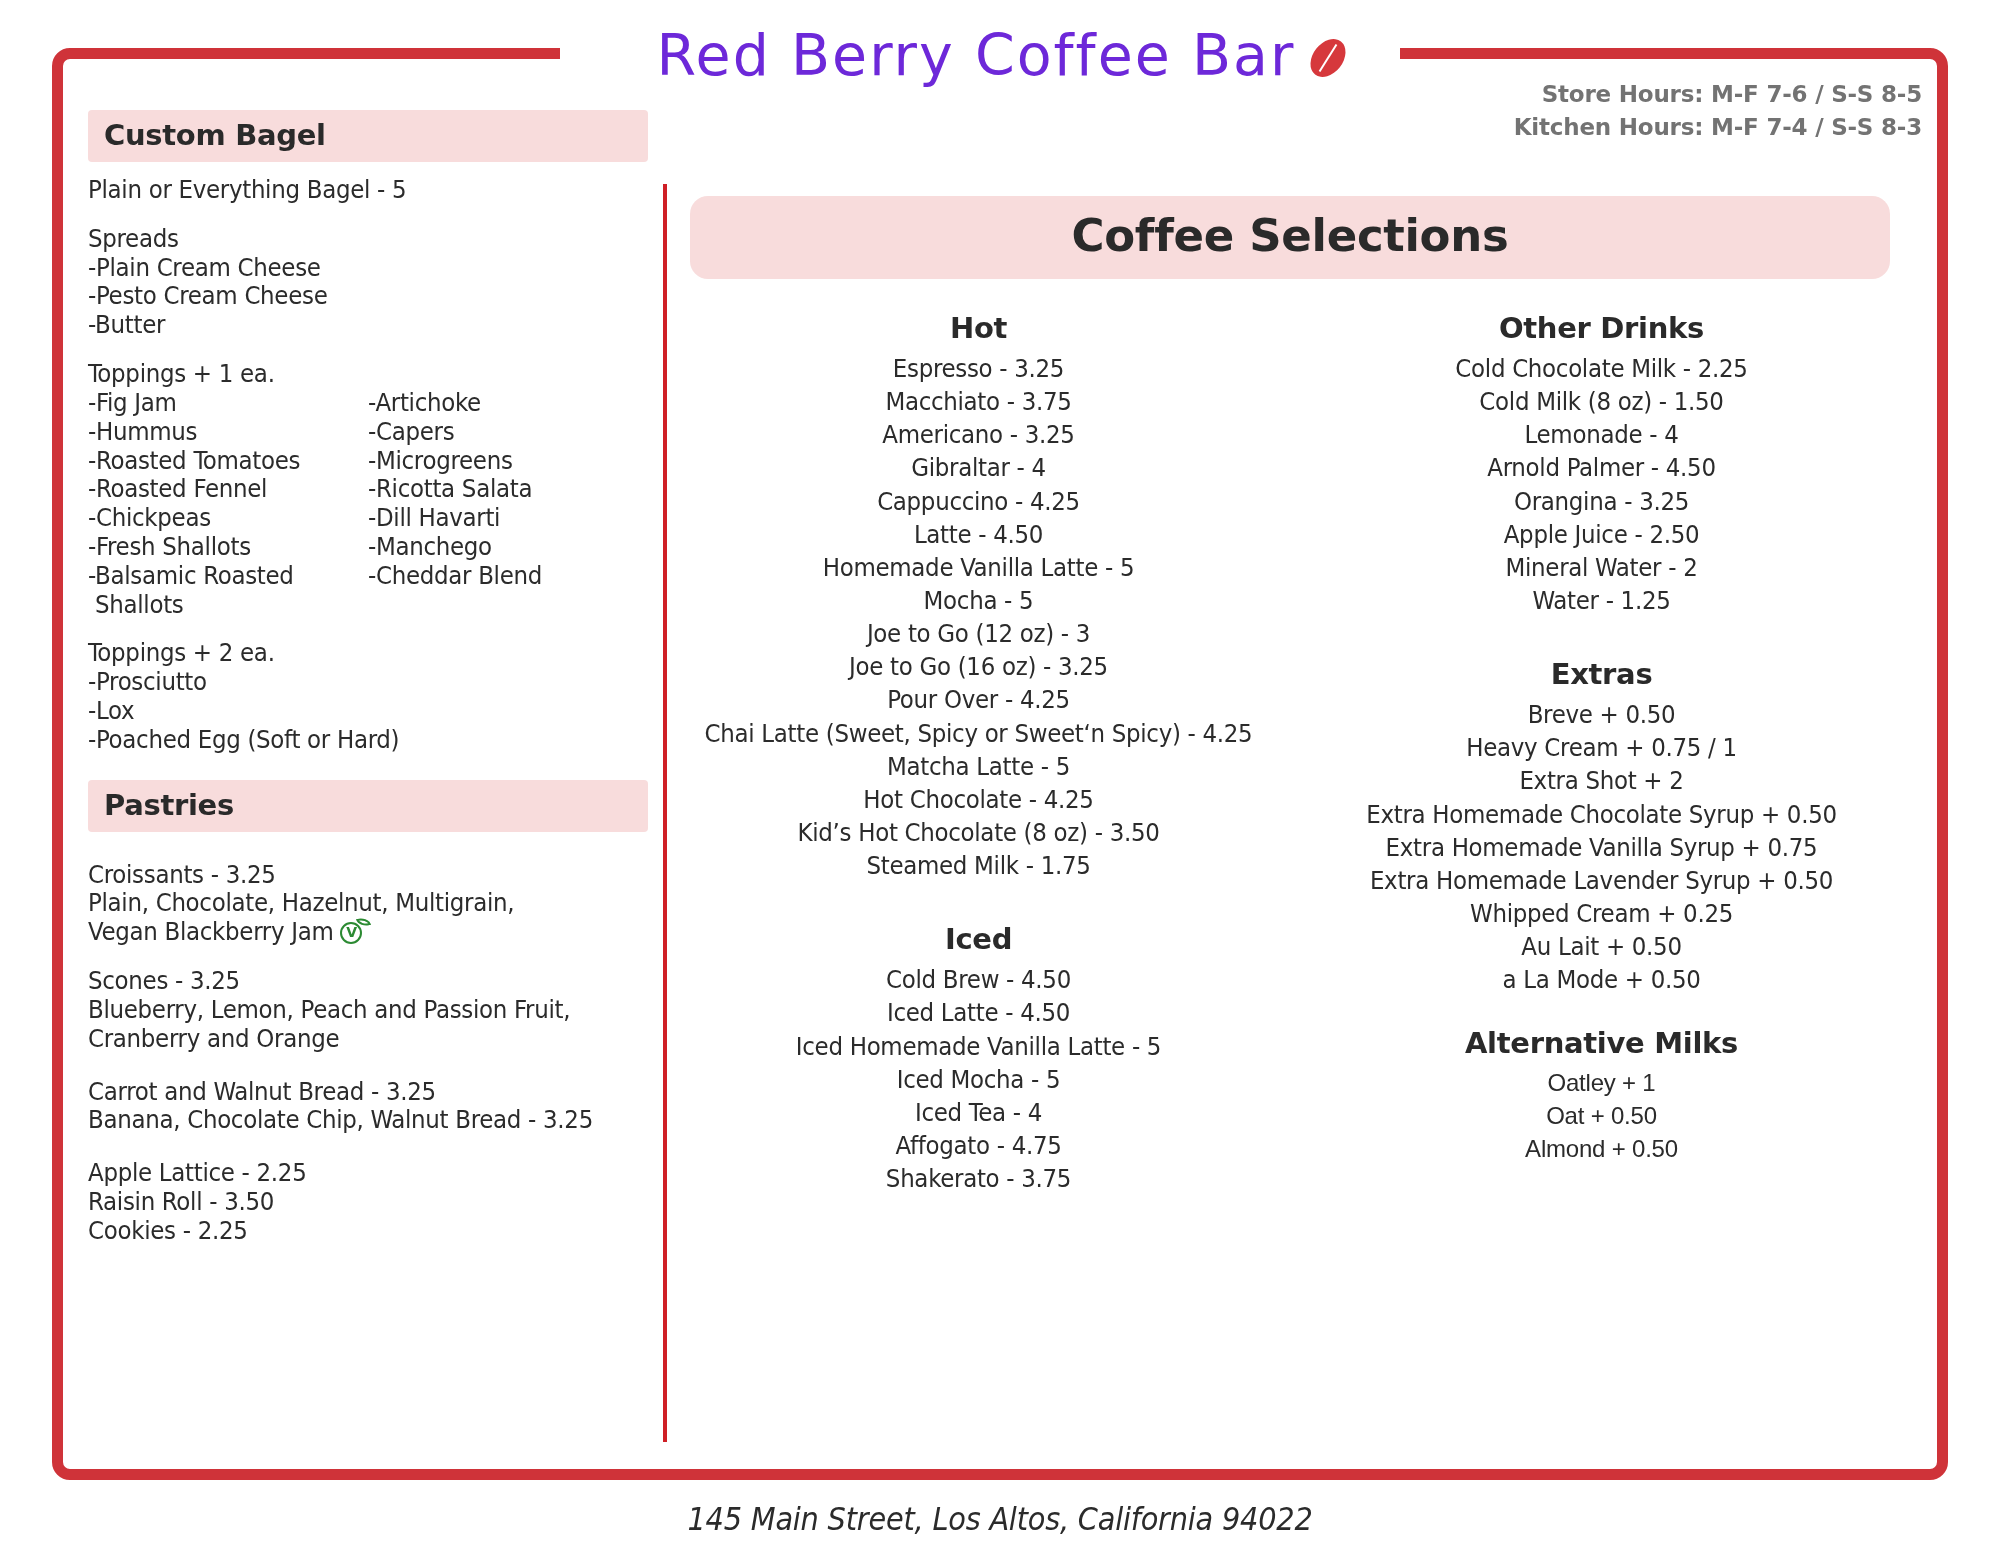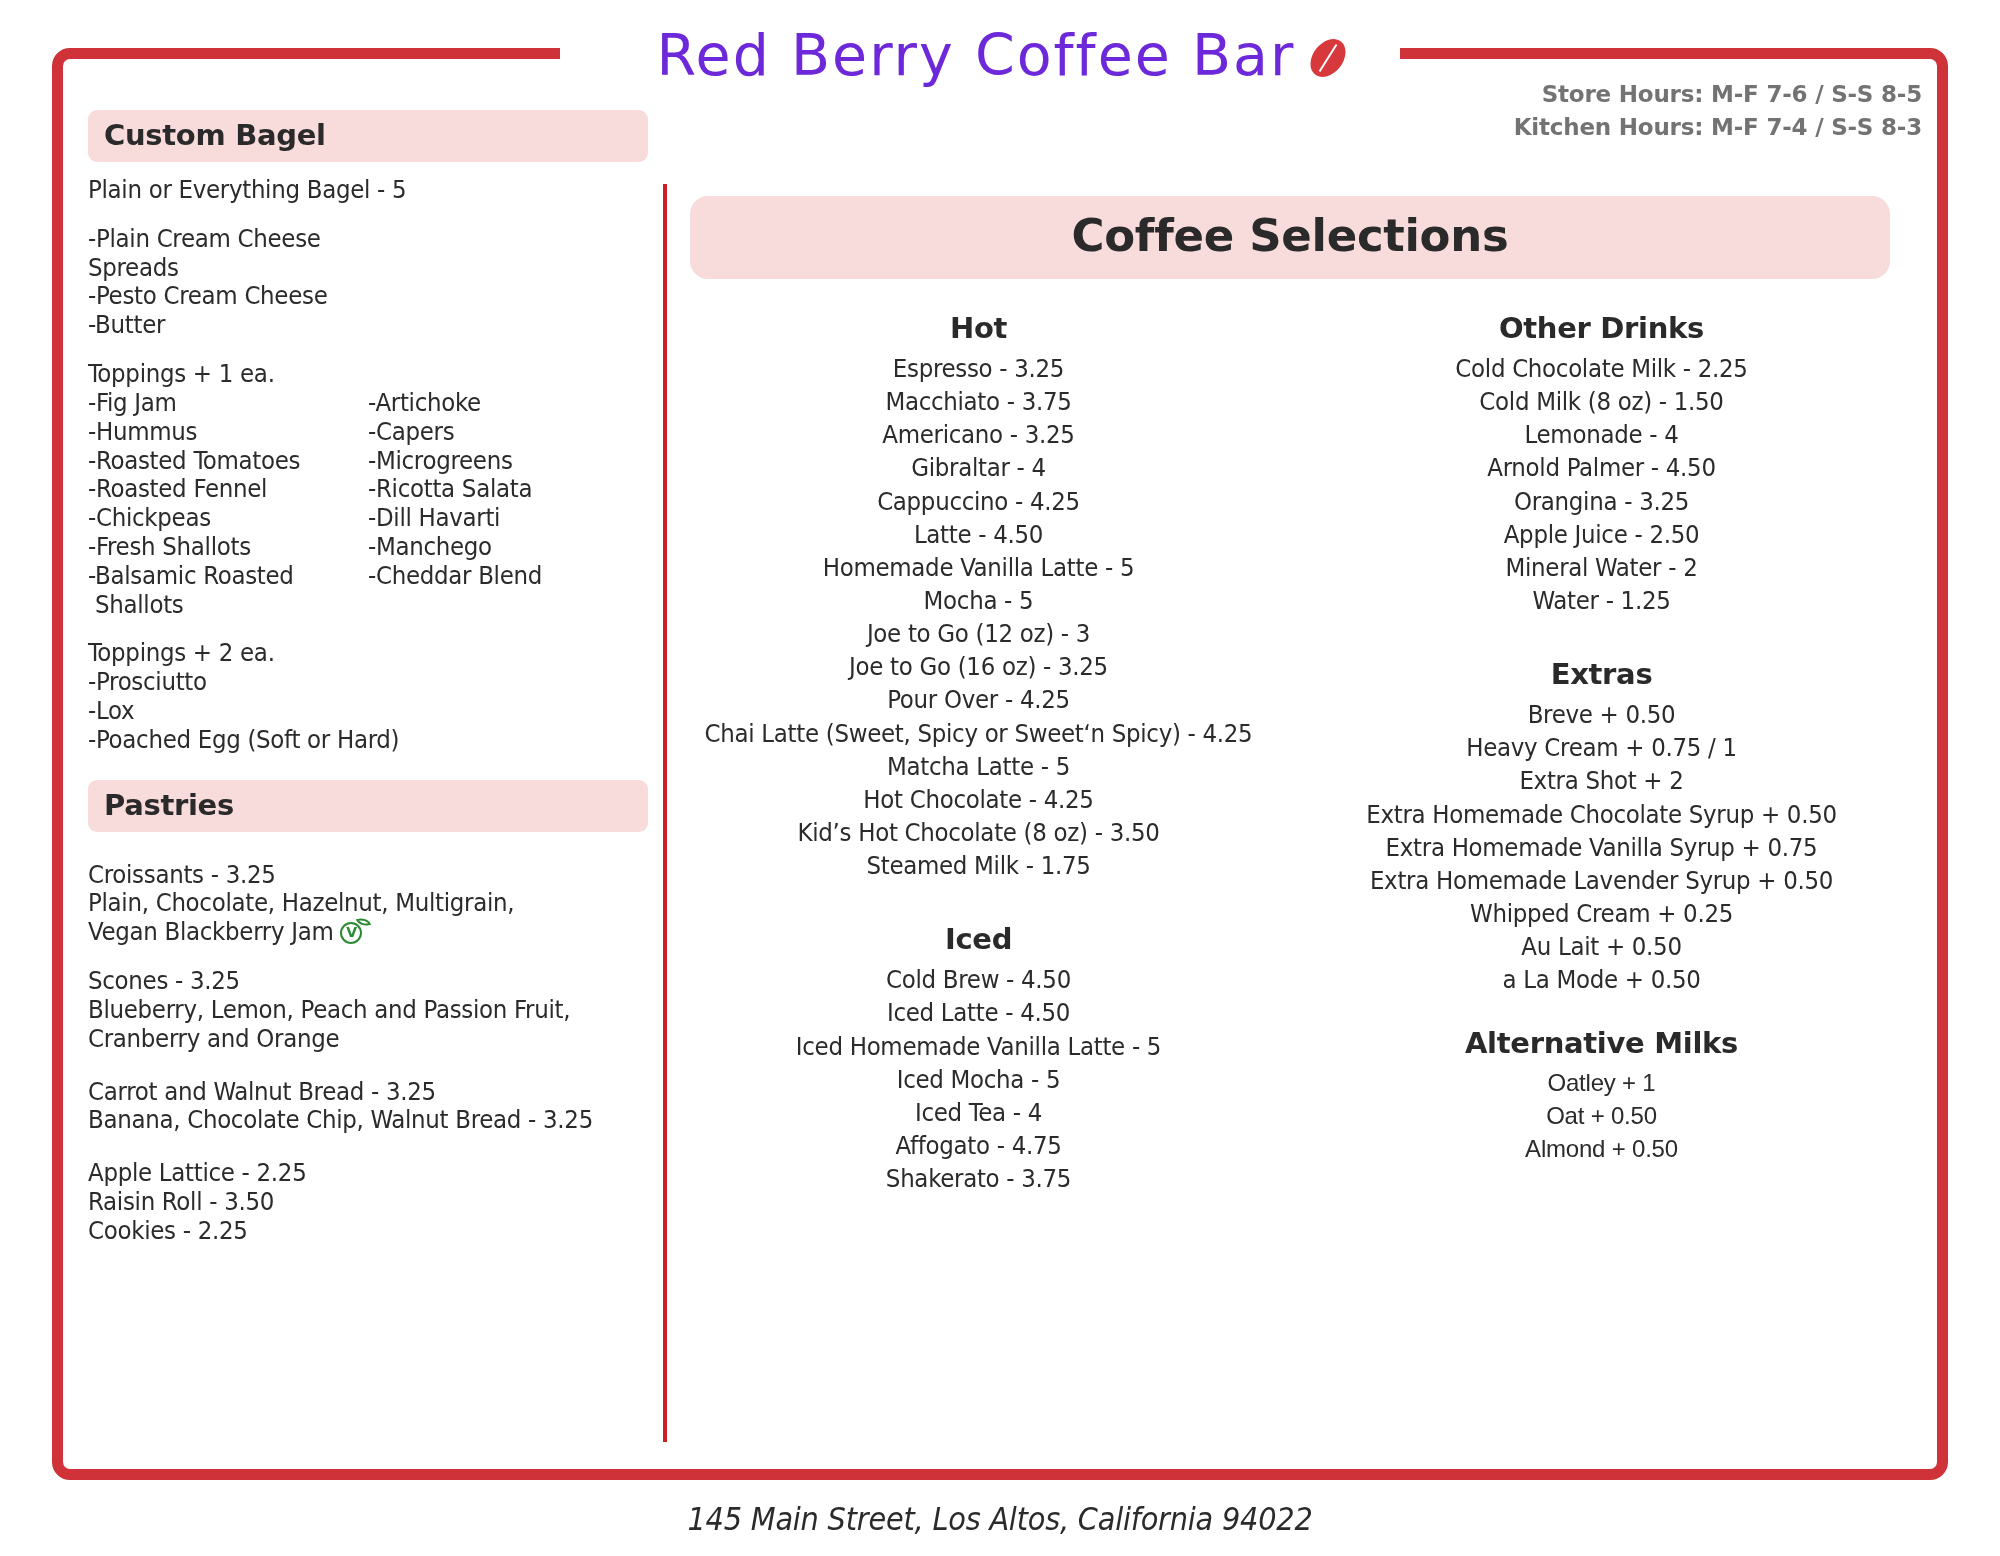--- a/index.html
+++ b/index.html
@@ -119,21 +119,21 @@
   .col-right {
     position: absolute;
     left: 690px;
     top: 196px;
     width: 1200px;
   }
 
   
   .banner {
     background: #f8dcdc;
-    border-radius: 9px;
+    border-radius: 4px;
     padding: 8px 16px 10px 16px;
     font-family: "DejaVu Sans", sans-serif;
     font-weight: bold;
     font-size: 29px;
     color: #2a2a2a;
     letter-spacing: -0.3px;
   }
   .banner.wide {
     text-align: center;
     font-size: 45px;
@@ -269,22 +269,22 @@
   </div>
 
   <div class="col-left">
 
     <div class="banner">Custom Bagel</div>
 
     <div class="lc-text">
       <div class="block" style="margin-top:13px;">Plain or Everything Bagel - 5</div>
 
       <div class="block">
+        <div class="line">Spreads</div>
         <div class="line">-Plain Cream Cheese</div>
-        <div class="line">Spreads</div>
         <div class="line">-Pesto Cream Cheese</div>
         <div class="line">-Butter</div>
       </div>
 
       <div class="block">
         <div class="line">Toppings + 1 ea.</div>
         <div class="topping-grid">
           <div class="tg-col">
             <div class="line">-Fig Jam</div>
             <div class="line">-Hummus</div>

